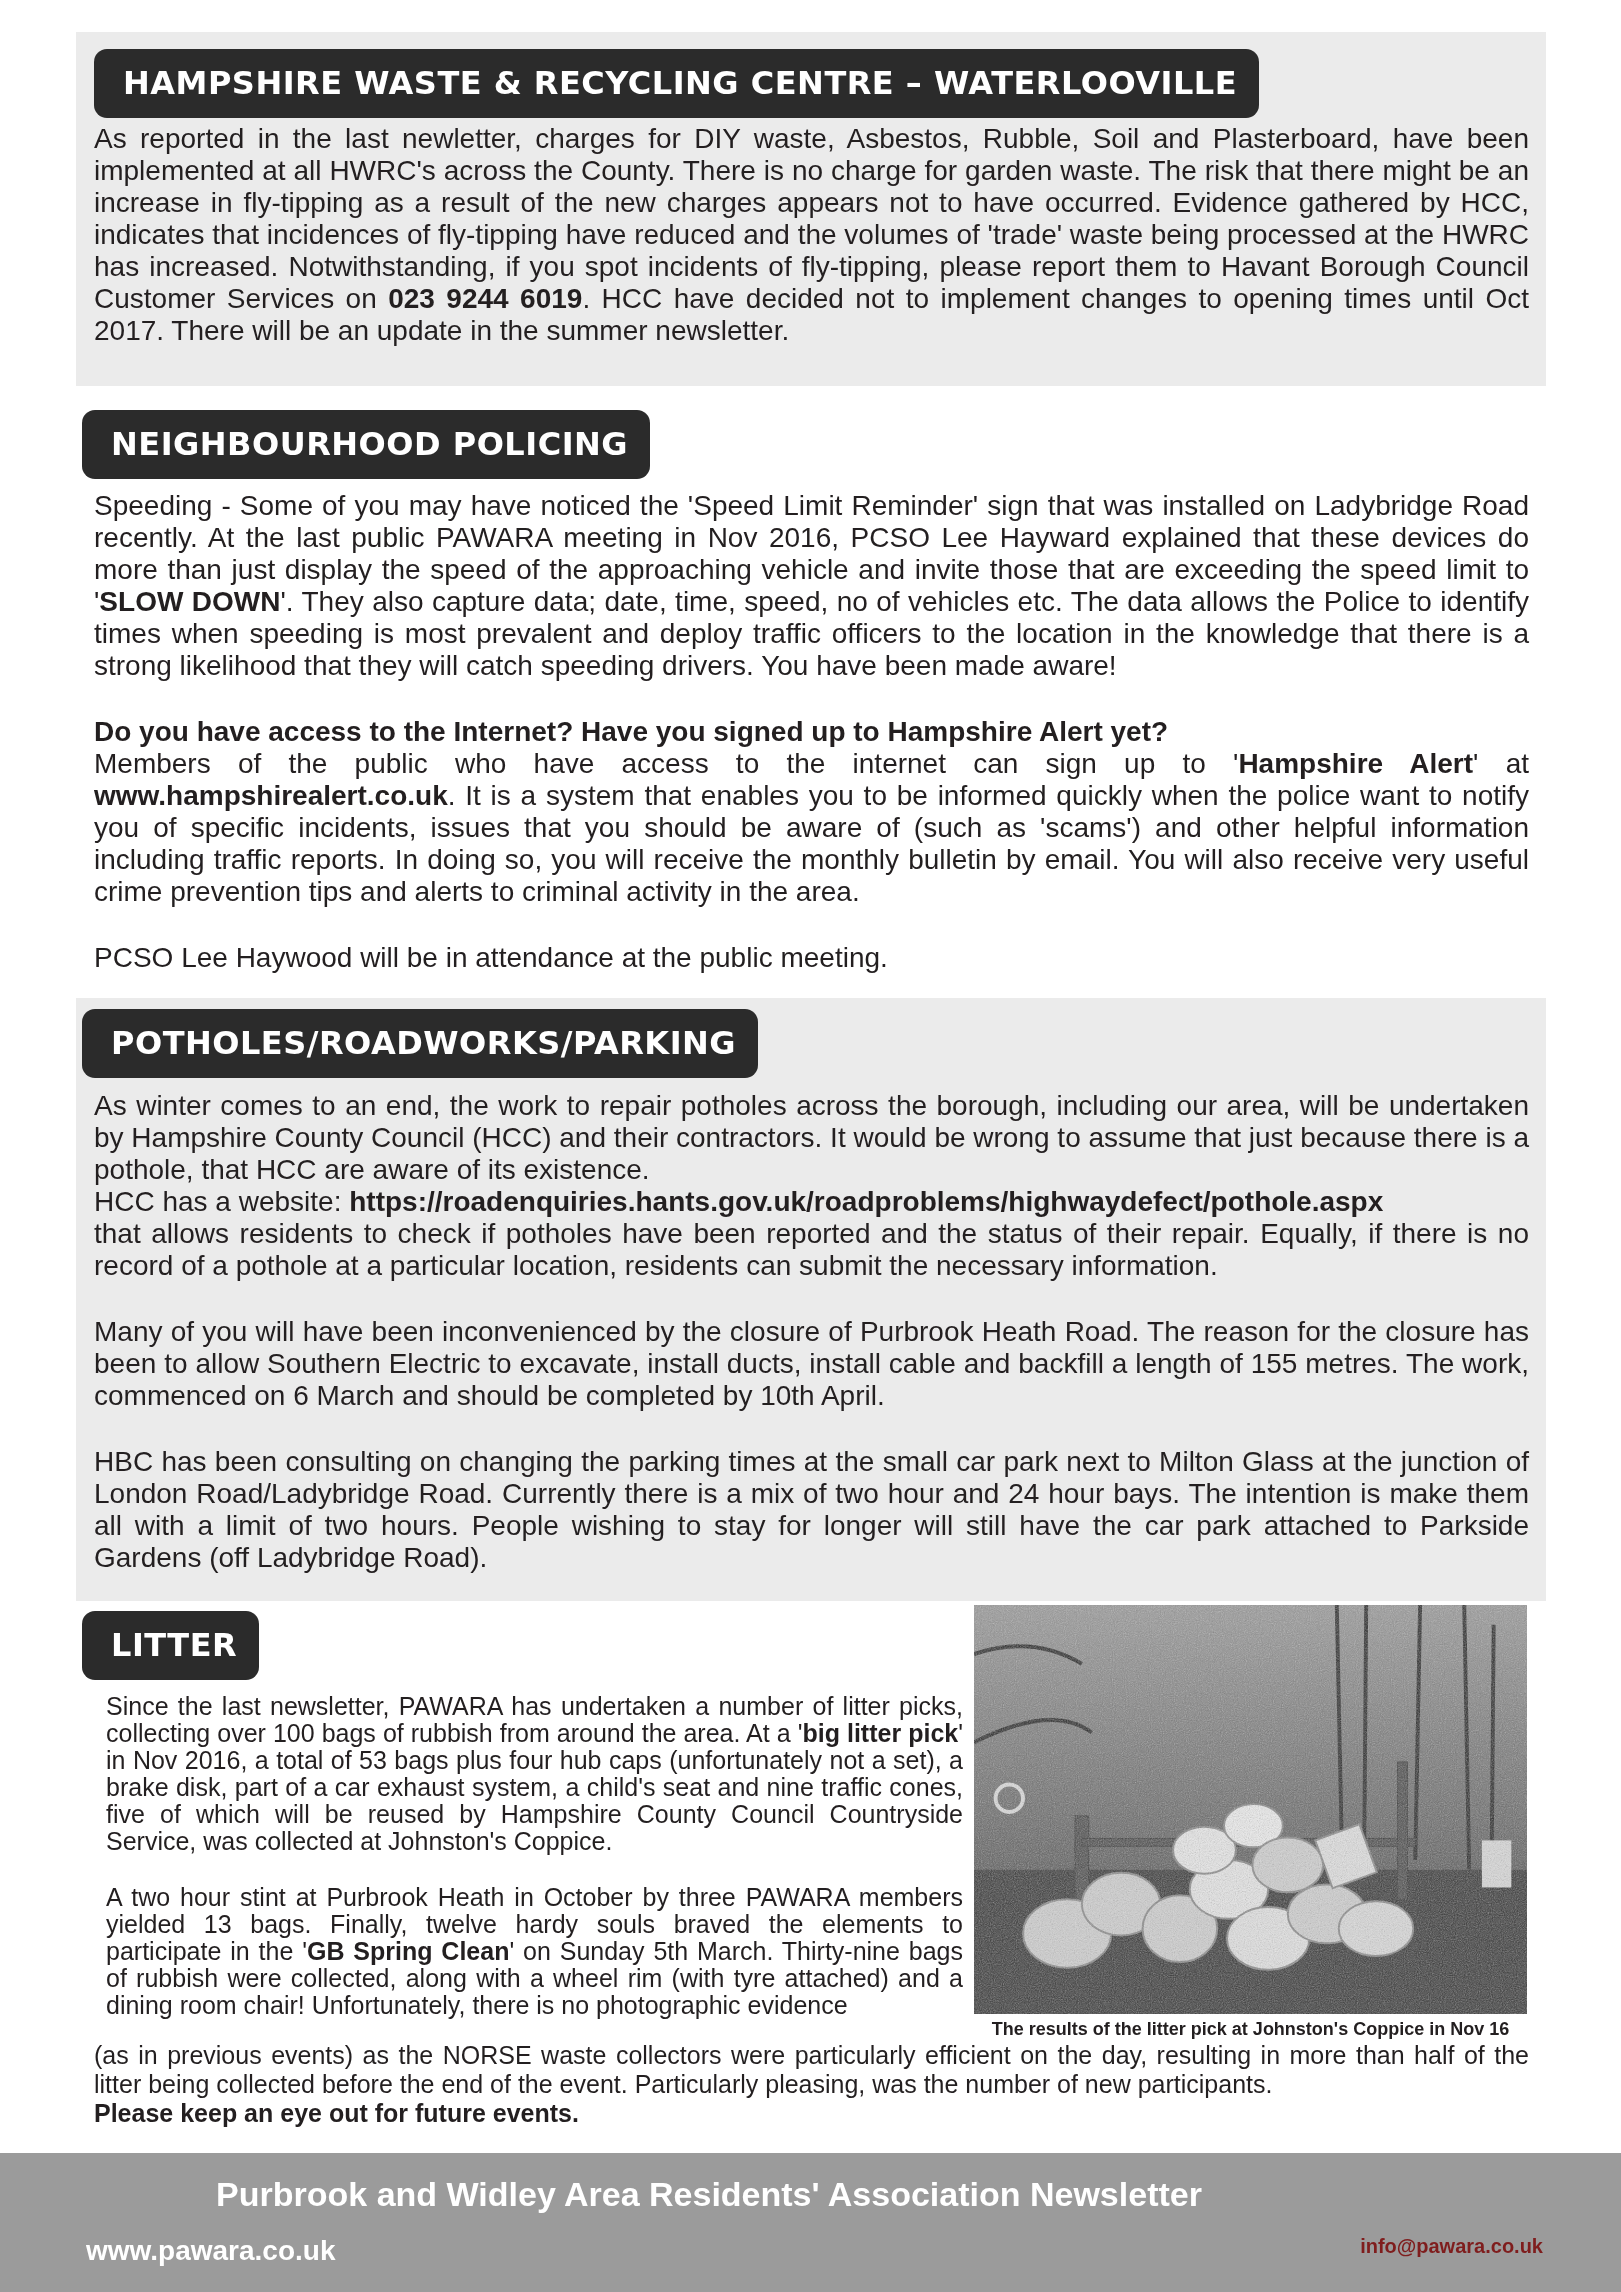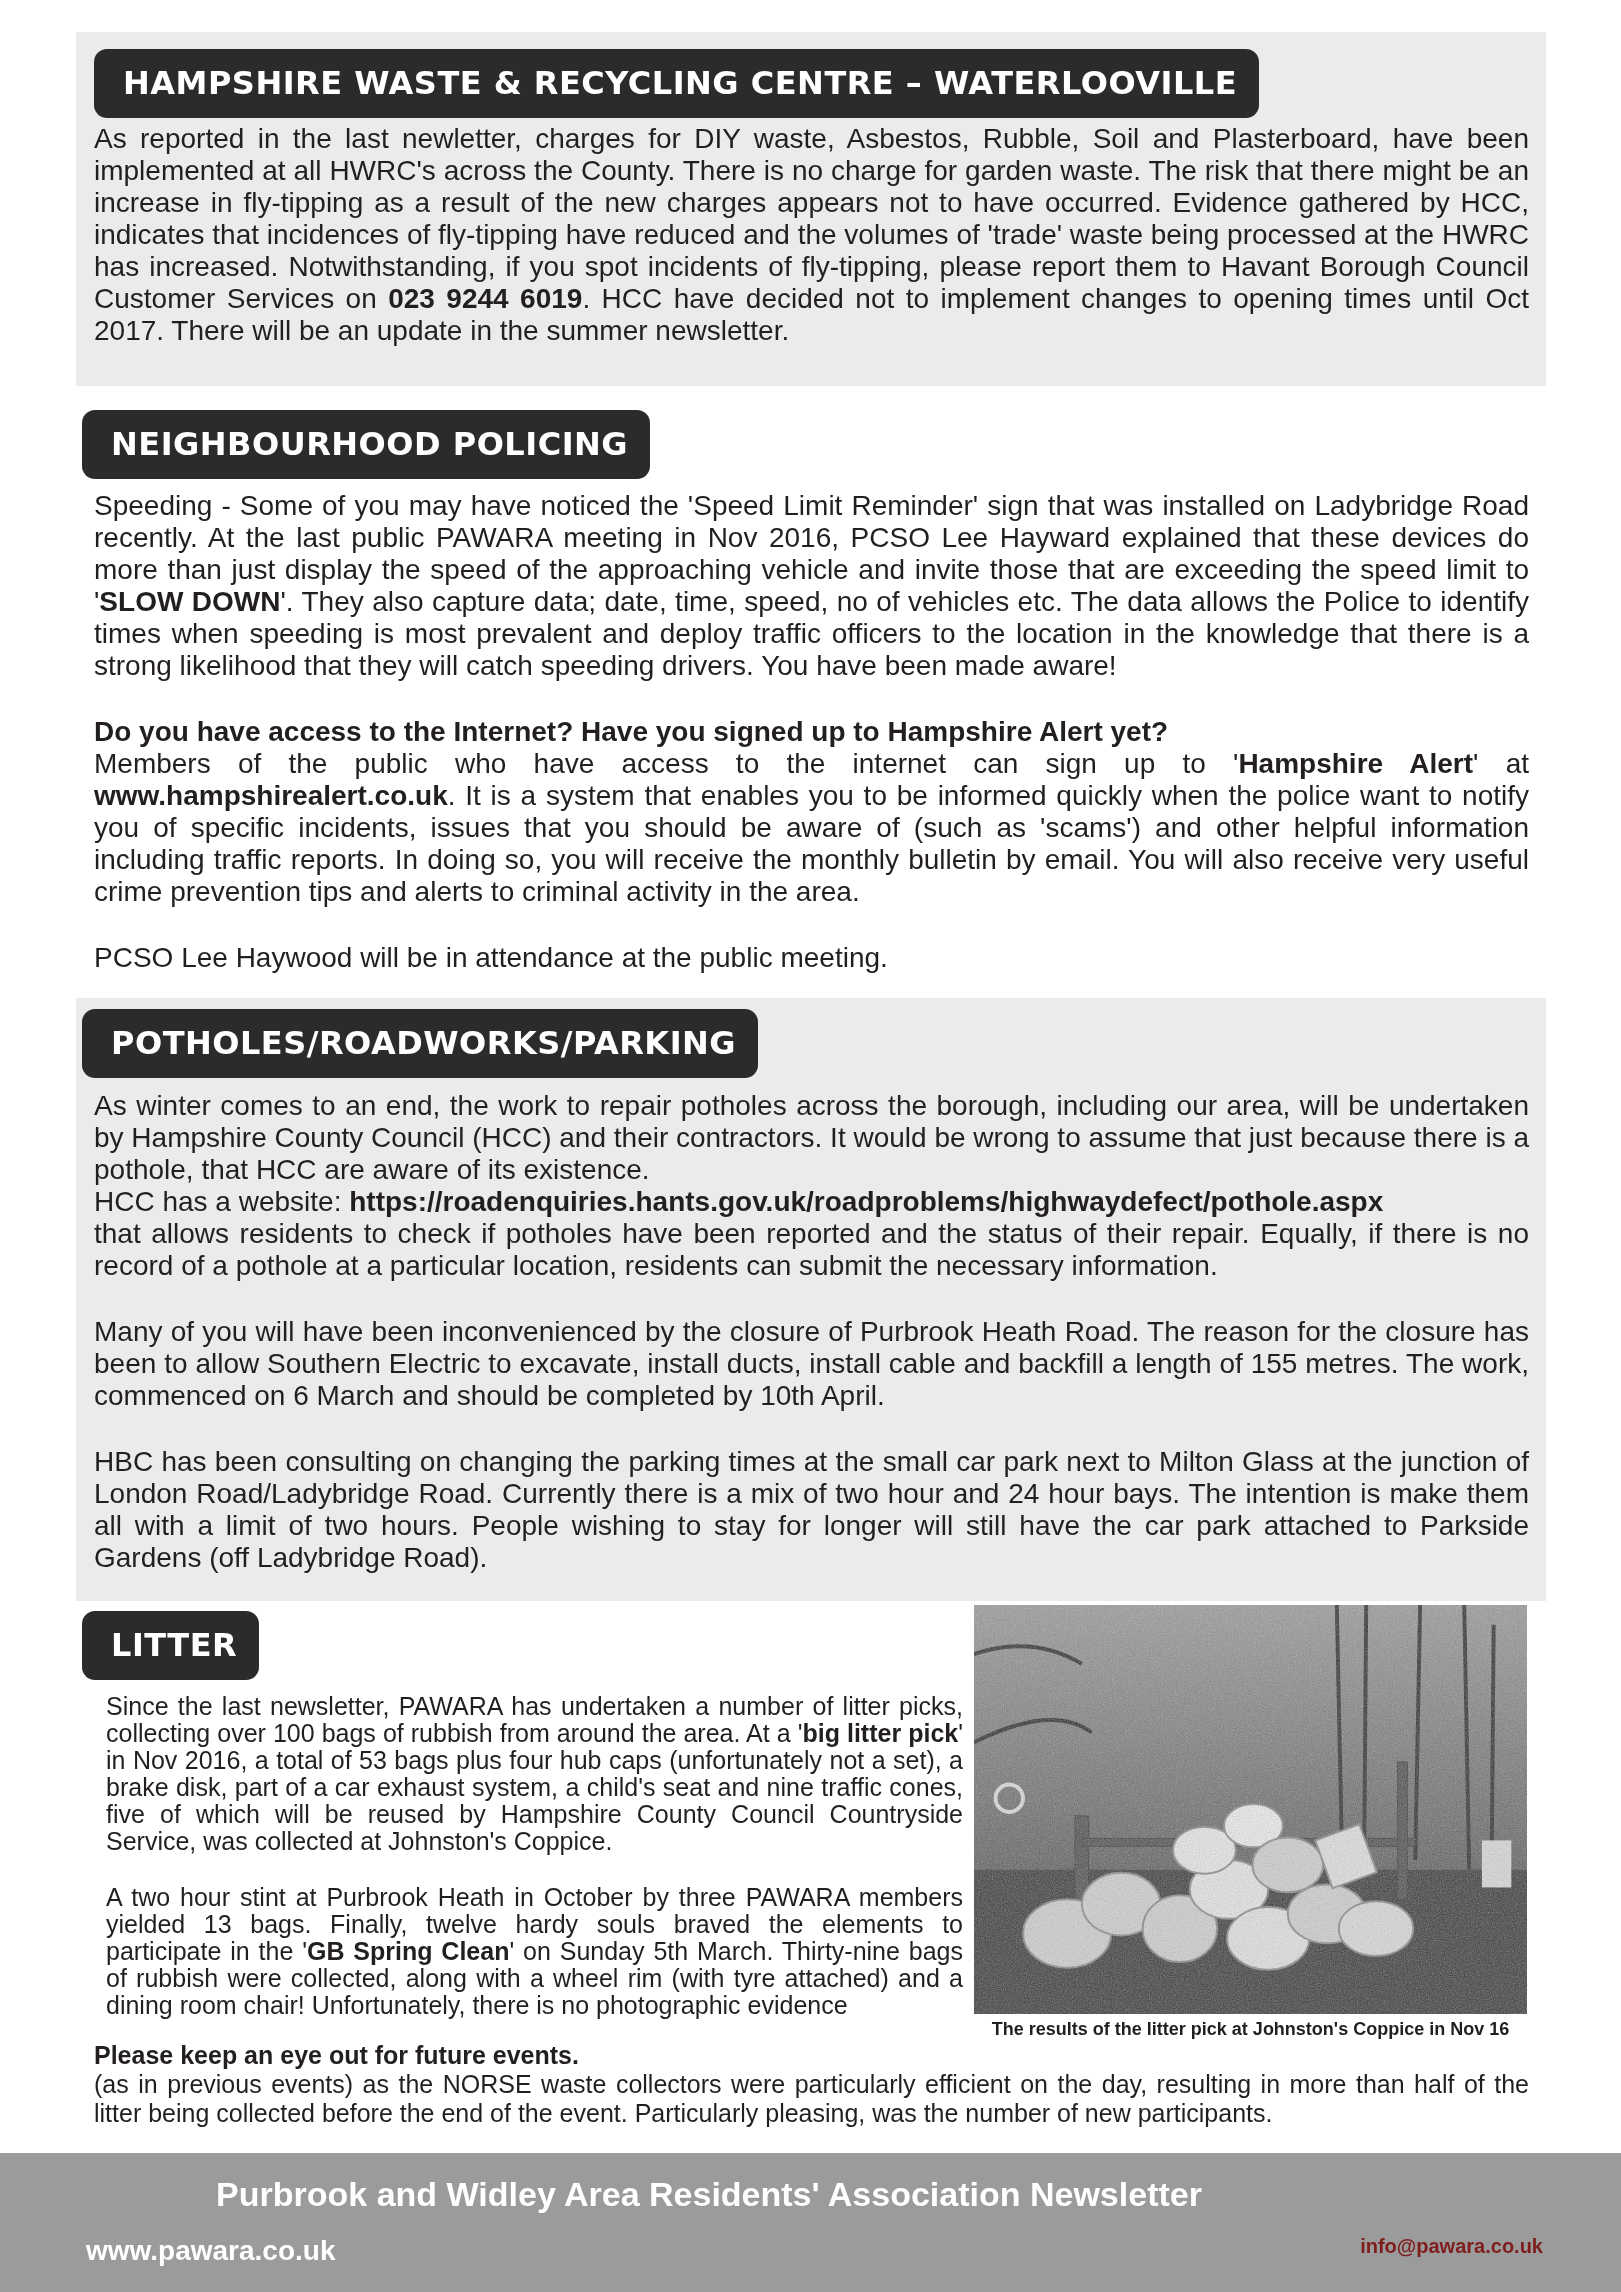--- a/index.html
+++ b/index.html
@@ -57,22 +57,22 @@
   <p>HBC has been consulting on changing the parking times at the small car park next to Milton Glass at the junction of London Road/Ladybridge Road.  Currently there is a mix of two hour and 24 hour bays.  The intention is make them all with a limit of two hours.  People wishing to stay for longer will still have the car park attached to Parkside Gardens (off Ladybridge Road).</p>
 </div>
 
 <div class="heading" style="left:82px; top:1611px; padding:0 21.6px 0 29px;">LITTER</div>
 <div class="litter" style="top:1693px;">
   <p><span>Since the last newsletter, PAWARA has undertaken a number of litter picks, collecting over 100 bags of rubbish from around the area.  At a '</span><b>big litter pick</b><span>' in Nov 2016, a total of 53 bags plus four hub caps (unfortunately not a set), a brake disk, part of a car exhaust system, a child's seat and nine traffic cones, five of which will be reused by Hampshire County Council Countryside Service, was collected at Johnston's Coppice.</span></p>
   <div style="height:29px;"></div>
   <p><span>A two hour stint at Purbrook Heath in October by three PAWARA members yielded 13 bags. Finally, twelve hardy souls braved the elements to participate in the '</span><b>GB Spring Clean</b><span>' on Sunday 5th March.  Thirty-nine bags of rubbish were collected, along with a wheel rim (with tyre attached) and a dining room chair! Unfortunately, there is no photographic evidence</span></p>
 </div>
 <div class="litter-full" style="top:2041px;">
+  <p>(as in previous events) as the NORSE waste collectors were particularly efficient on the day, resulting in more than half of the litter being collected before the end of the event. Particularly pleasing, was the number of new participants.</p>
   <p><b>Please keep an eye out for future events.</b></p>
-  <p>(as in previous events) as the NORSE waste collectors were particularly efficient on the day, resulting in more than half of the litter being collected before the end of the event. Particularly pleasing, was the number of new participants.</p>
 </div>
 
 <div class="photo">
   <svg width="553" height="409" viewBox="0 0 564 417">
     <defs>
       <linearGradient id="sky" x1="0" y1="0" x2="0" y2="1">
         <stop offset="0" stop-color="#9a9a9a"></stop>
         <stop offset="0.5" stop-color="#6d6d6d"></stop>
         <stop offset="1" stop-color="#3e3e3e"></stop>
       </linearGradient>

